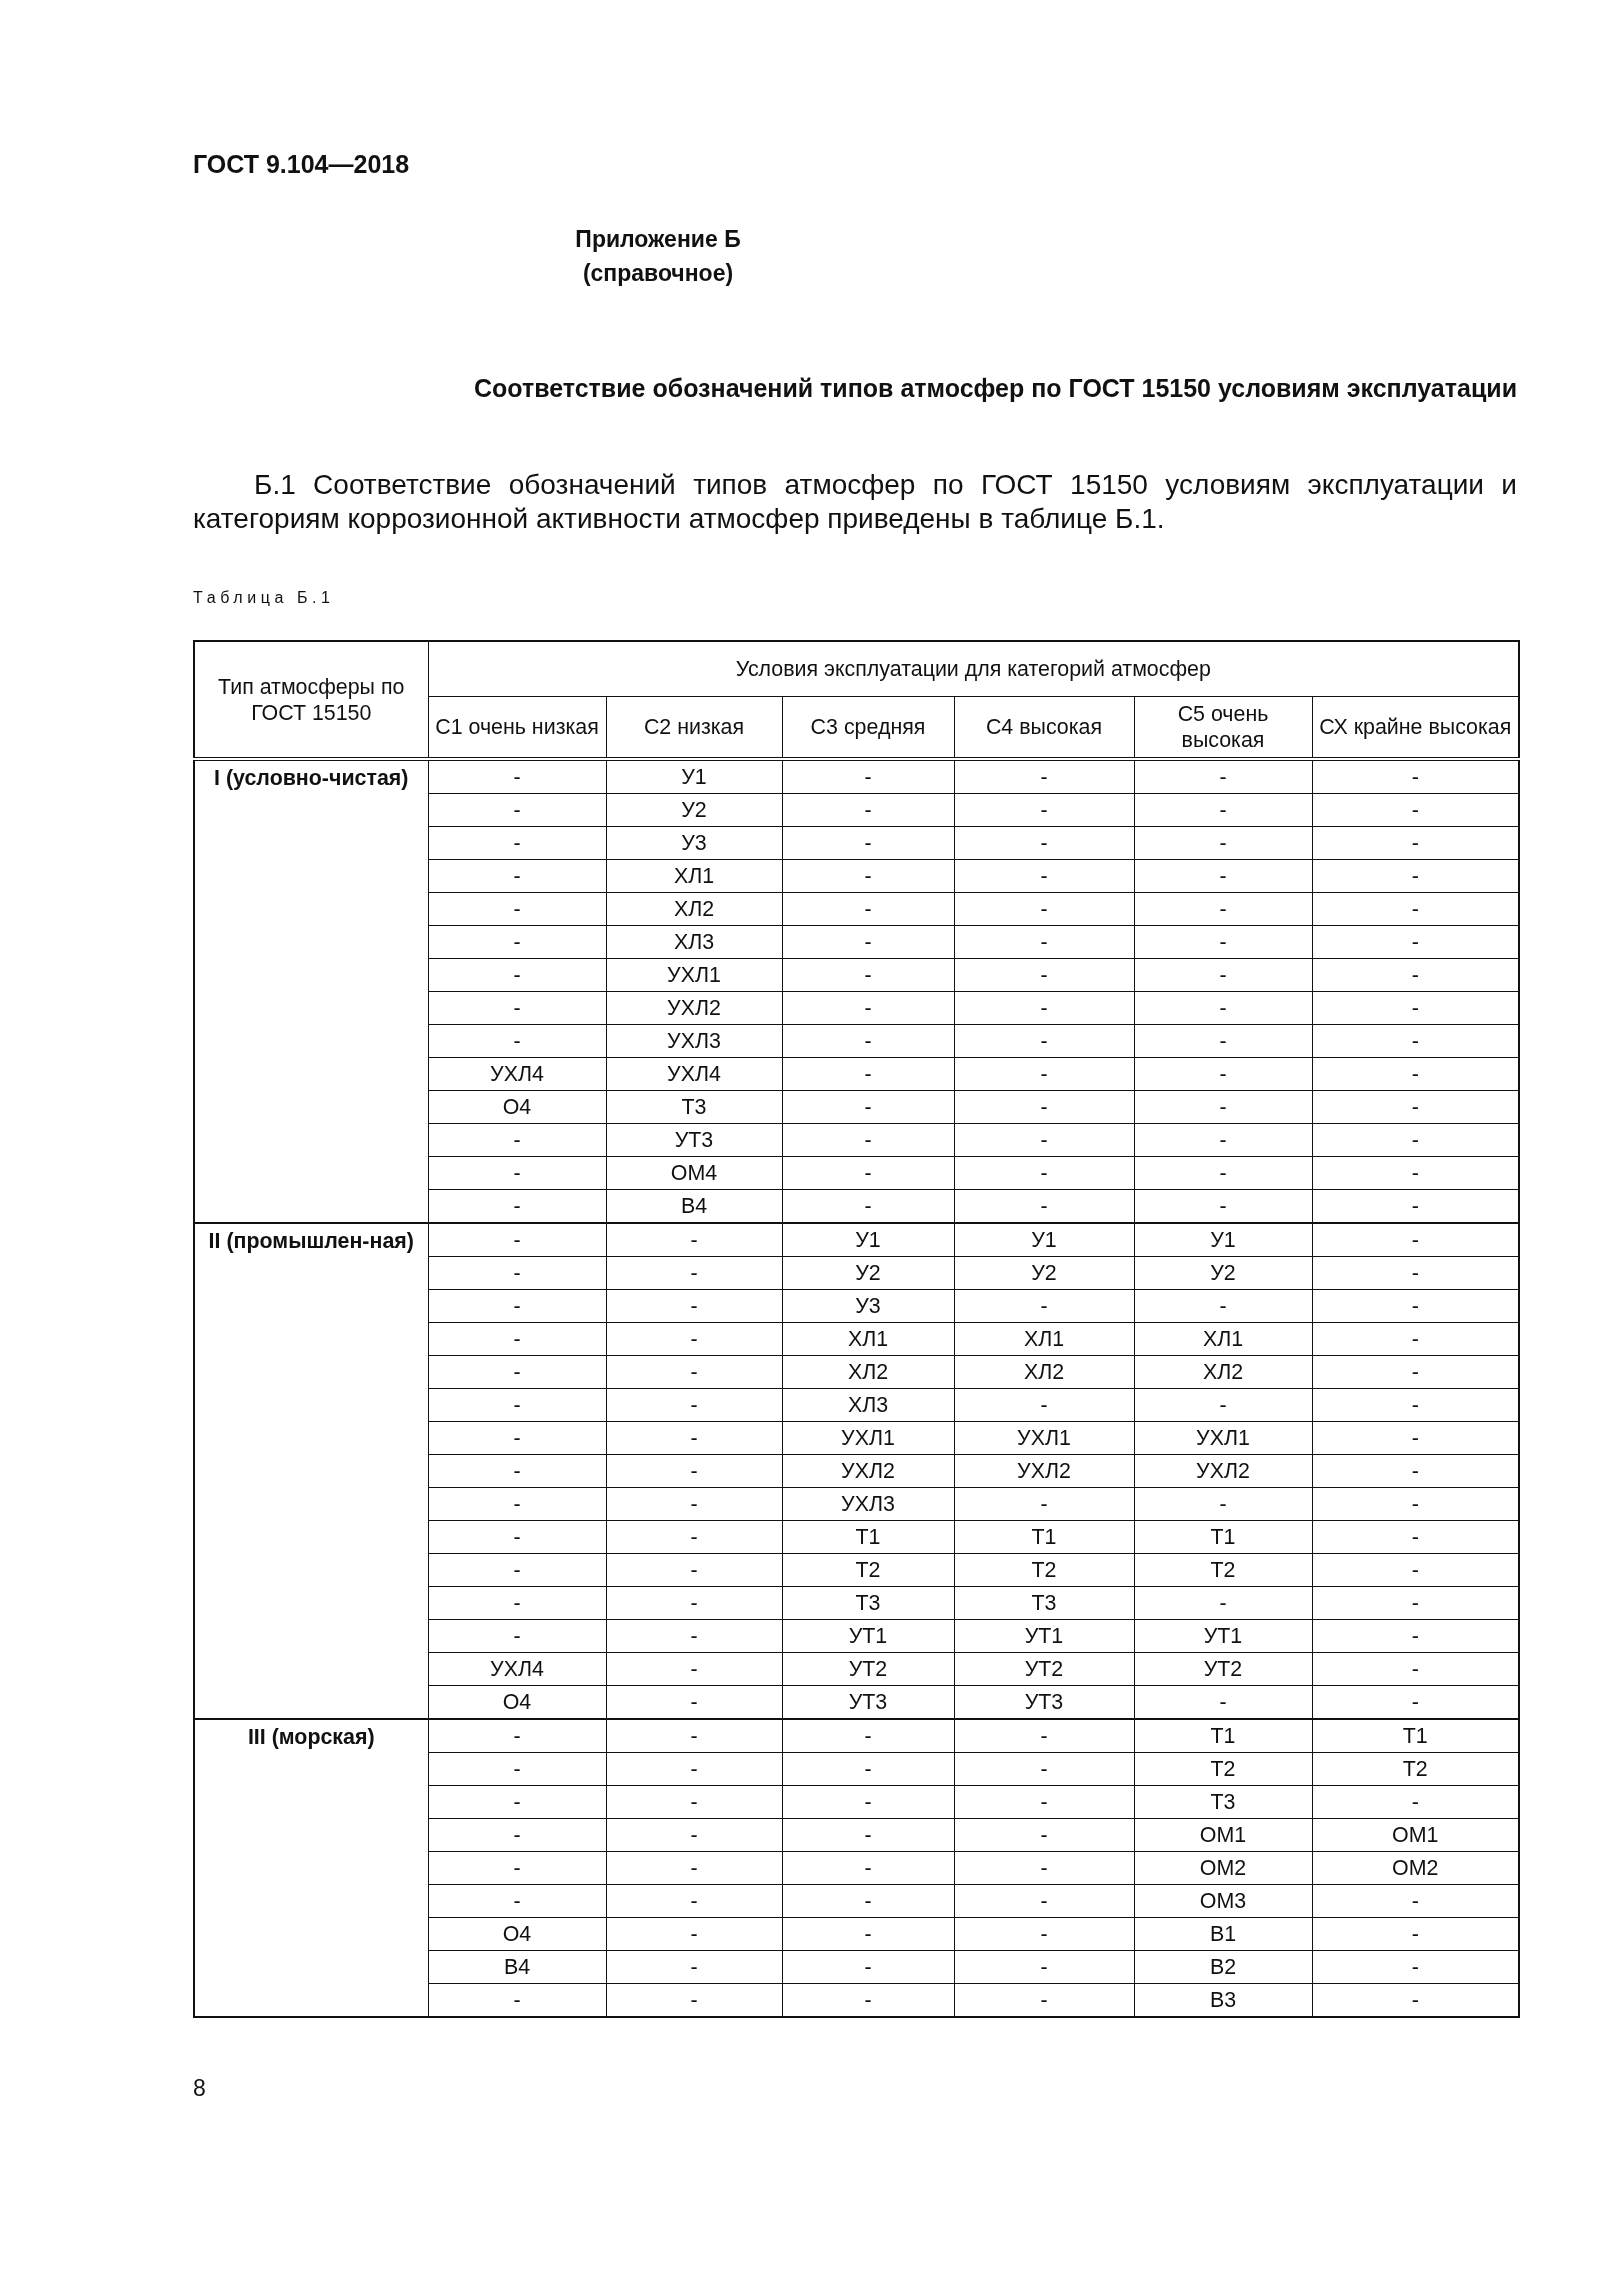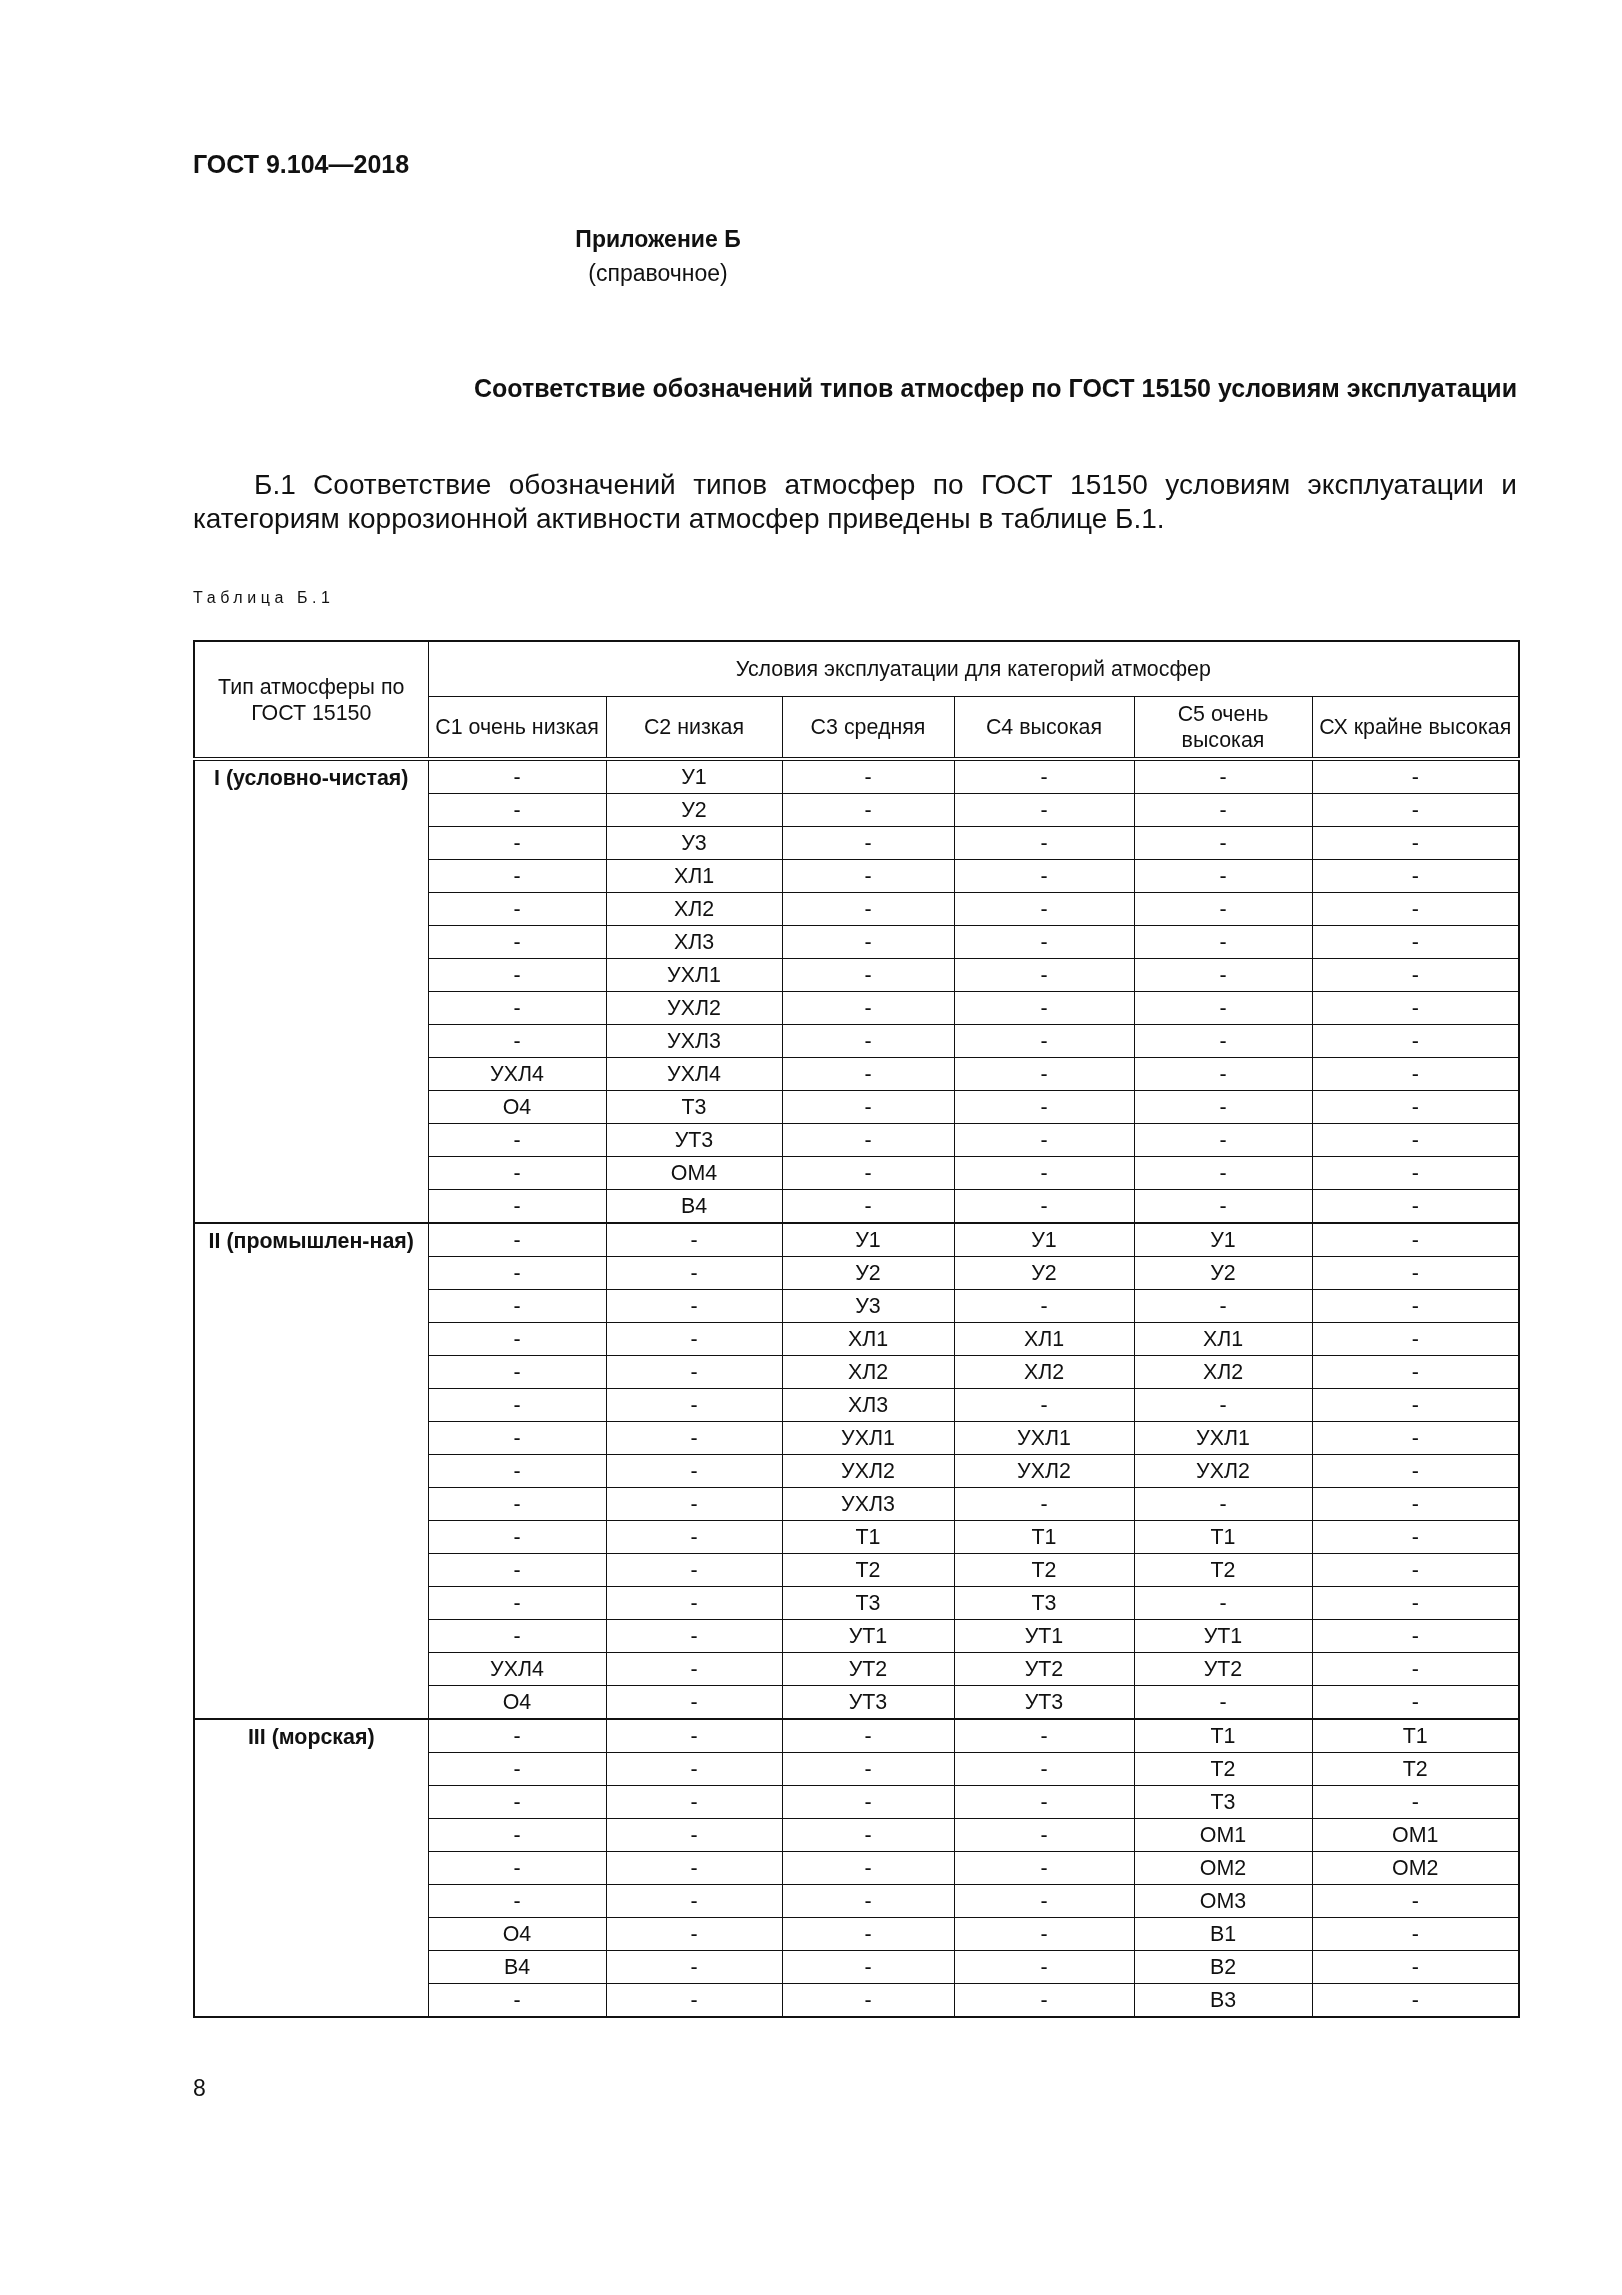--- a/index.html
+++ b/index.html
@@ -1,19 +1,19 @@
 <!DOCTYPE html>
 <html style="font-size:12.2px"><head>
 <meta charset="utf-8">
 <style>
   html, body { margin: 0; padding: 0; background: #ffffff; }
   body { width: 1623px; height: 2295px; position: relative; font-family: "Liberation Sans", sans-serif; color: #111; }
   .doc-code { position: absolute; left: 193px; top: 150px; font-size: 25px; font-weight: bold; }
   .appendix { position: absolute; left: 0; width: 1316px; top: 222px; text-align: center; font-size: 23px; font-weight: bold; line-height: 34px; }
-  .appendix .sub { font-weight: normal; }
+  .appendix .sub { font-weight: bold; }
   .title { position: absolute; left: 193px; width: 1324px; top: 371px; text-align: right; font-size: 25px; font-weight: bold; line-height: 34px; }
   .para { position: absolute; left: 193px; width: 1324px; top: 468px; font-size: 28px; line-height: 34px; text-indent: 61px; text-align: justify; }
   .table-caption { position: absolute; left: 193px; top: 589px; font-size: 16px; letter-spacing: 4.6px; }
   .table-wrap { position: absolute; left: 193px; top: 640px; width: 1325px; }
   table { border-collapse: collapse; width: 100%; table-layout: fixed; font-size: 21.4px; }
   th, td { border: 1.5px solid #111; text-align: center; padding: 0; font-weight: normal; }
   thead th { line-height: 26px; }
   thead tr.h1 th.group { height: 54px; }
   thead tr.h2 th { height: 60px; }
   thead tr.h2 th, thead tr.h1 th.type { border-bottom: 4.6px double #111; }

